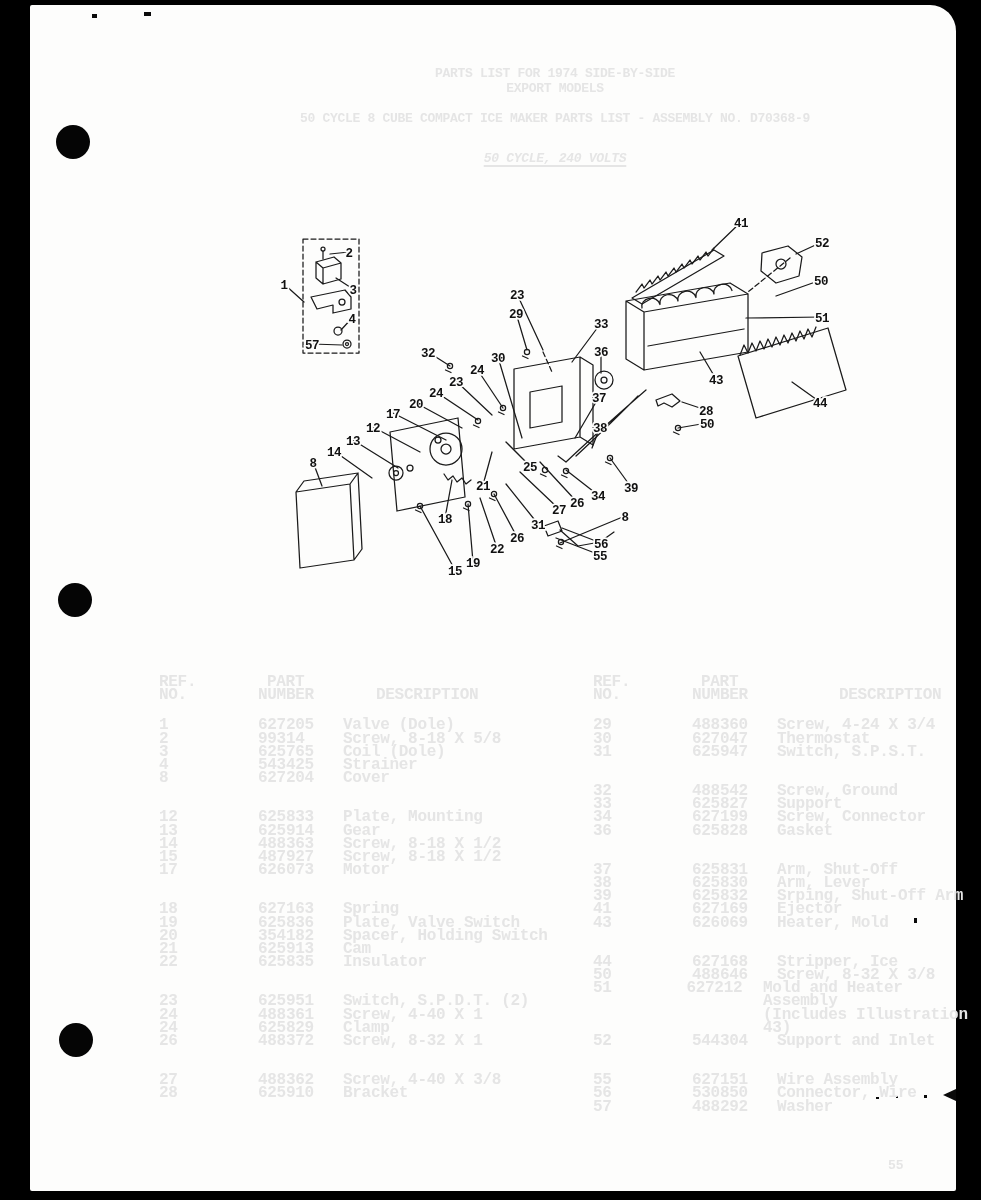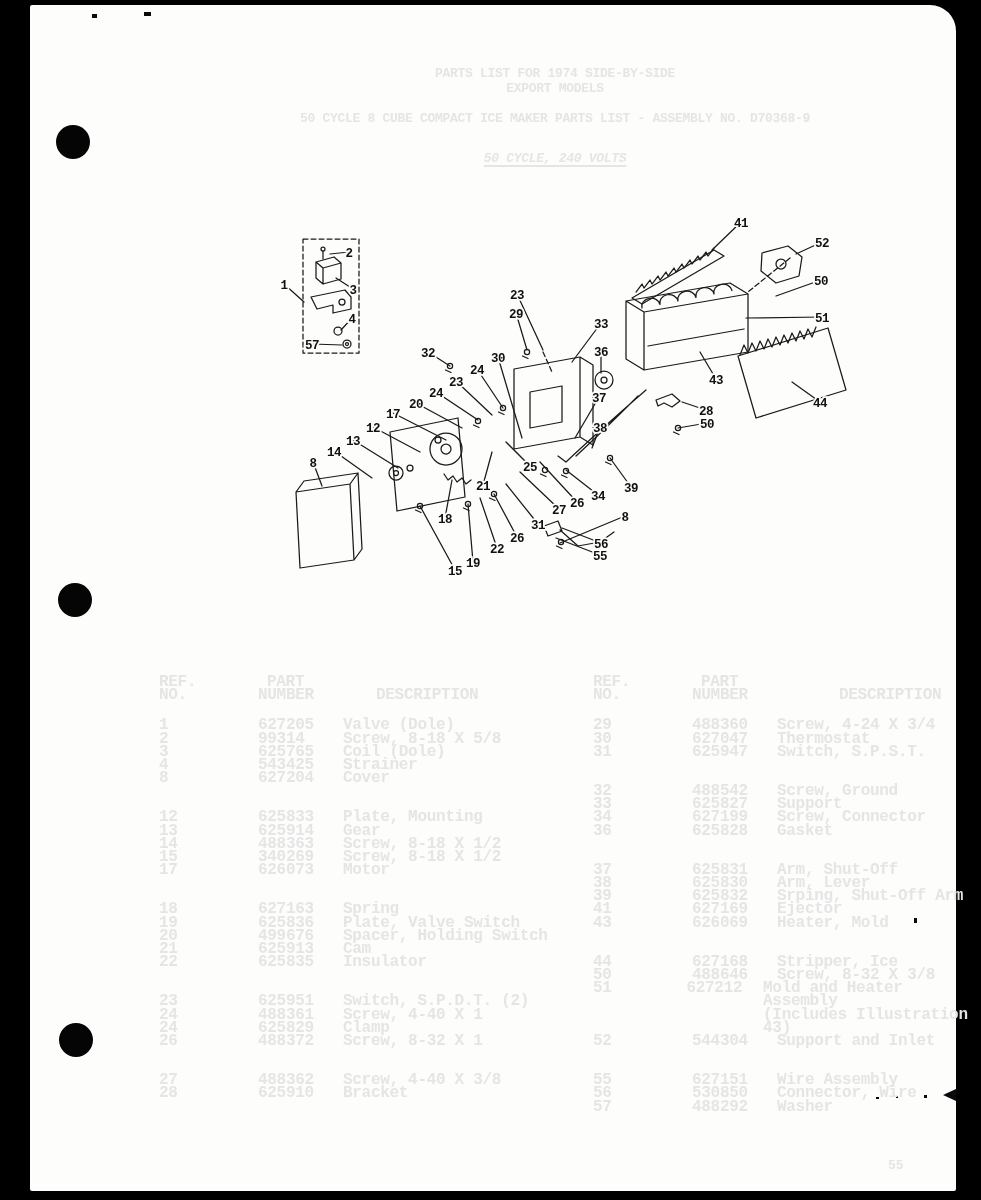--- a/index.html
+++ b/index.html
@@ -248,27 +248,27 @@
           <div class="trow"><span class="c-ref">1</span><span class="c-part">627205</span><span class="c-desc">Valve (Dole)</span></div>
           <div class="trow"><span class="c-ref">2</span><span class="c-part">99314</span><span class="c-desc">Screw, 8-18 X 5/8</span></div>
           <div class="trow"><span class="c-ref">3</span><span class="c-part">625765</span><span class="c-desc">Coil (Dole)</span></div>
           <div class="trow"><span class="c-ref">4</span><span class="c-part">543425</span><span class="c-desc">Strainer</span></div>
           <div class="trow"><span class="c-ref">8</span><span class="c-part">627204</span><span class="c-desc">Cover</span></div>
         </div>
         <div class="tgroup">
           <div class="trow"><span class="c-ref">12</span><span class="c-part">625833</span><span class="c-desc">Plate, Mounting</span></div>
           <div class="trow"><span class="c-ref">13</span><span class="c-part">625914</span><span class="c-desc">Gear</span></div>
           <div class="trow"><span class="c-ref">14</span><span class="c-part">488363</span><span class="c-desc">Screw, 8-18 X 1/2</span></div>
-          <div class="trow"><span class="c-ref">15</span><span class="c-part">340269</span><span class="c-desc">Screw, 8-18 X 1/2</span></div>
+          <div class="trow"><span class="c-ref">15</span><span class="c-part">487927</span><span class="c-desc">Screw, 8-18 X 1/2</span></div>
           <div class="trow"><span class="c-ref">17</span><span class="c-part">626073</span><span class="c-desc">Motor</span></div>
         </div>
         <div class="tgroup">
           <div class="trow"><span class="c-ref">18</span><span class="c-part">627163</span><span class="c-desc">Spring</span></div>
           <div class="trow"><span class="c-ref">19</span><span class="c-part">625836</span><span class="c-desc">Plate, Valve Switch</span></div>
-          <div class="trow"><span class="c-ref">20</span><span class="c-part">499676</span><span class="c-desc">Spacer, Holding Switch</span></div>
+          <div class="trow"><span class="c-ref">20</span><span class="c-part">354182</span><span class="c-desc">Spacer, Holding Switch</span></div>
           <div class="trow"><span class="c-ref">21</span><span class="c-part">625913</span><span class="c-desc">Cam</span></div>
           <div class="trow"><span class="c-ref">22</span><span class="c-part">625835</span><span class="c-desc">Insulator</span></div>
         </div>
         <div class="tgroup">
           <div class="trow"><span class="c-ref">23</span><span class="c-part">625951</span><span class="c-desc">Switch, S.P.D.T. (2)</span></div>
           <div class="trow"><span class="c-ref">24</span><span class="c-part">488361</span><span class="c-desc">Screw, 4-40 X 1</span></div>
           <div class="trow"><span class="c-ref">24</span><span class="c-part">625829</span><span class="c-desc">Clamp</span></div>
           <div class="trow"><span class="c-ref">26</span><span class="c-part">488372</span><span class="c-desc">Screw, 8-32 X 1</span></div>
         </div>
         <div class="tgroup">

